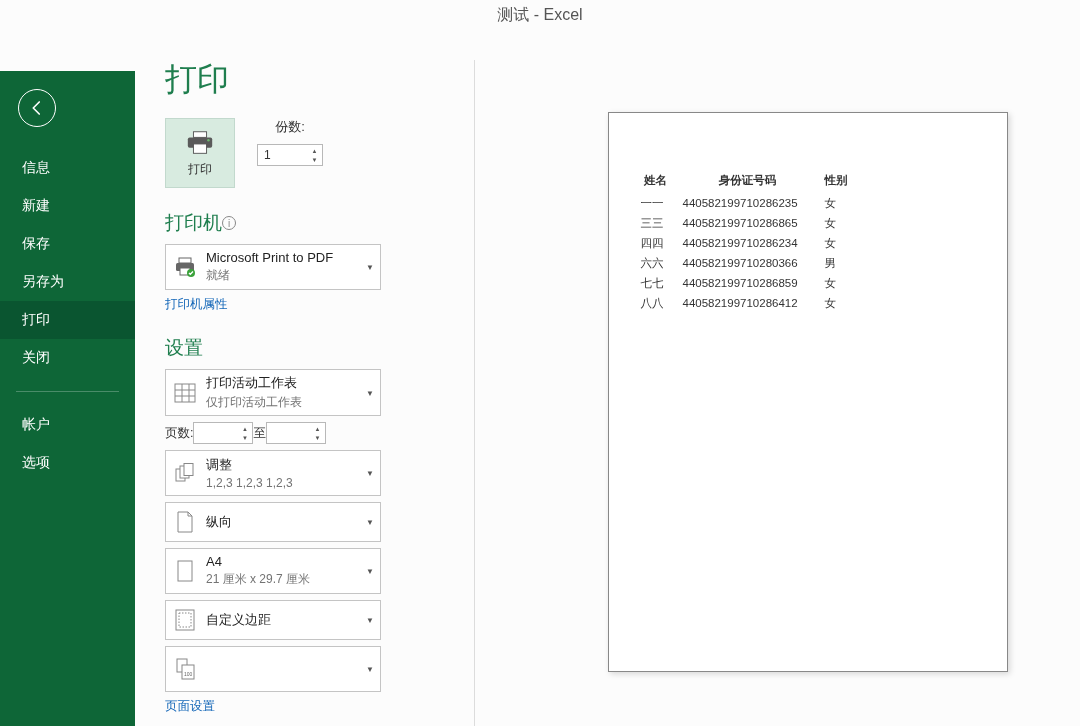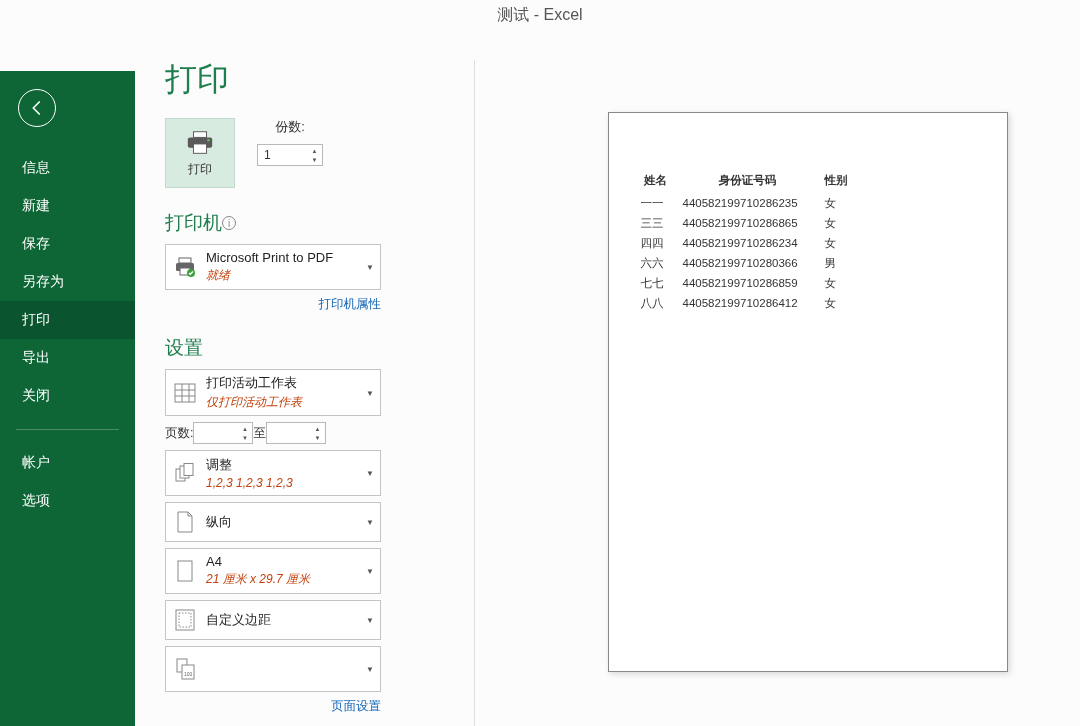--- a/index.html
+++ b/index.html
@@ -92,23 +92,23 @@
   .info-icon { width:14px; height:14px; border:1px solid #888; border-radius:50%; font-size:10px; color:#888; display:flex; align-items:center; justify-content:center; margin-right:4px; cursor:pointer; }
   .combo {
     border: 1px solid #c4c4c4; background: #fff; width: 216px; min-height: 40px;
     display: flex; align-items: center; padding: 4px 6px; gap: 8px; position: relative;
     cursor: pointer; margin-bottom: 6px;
   }
   .combo.tall { min-height: 46px; }
   .combo .icon-slot { width: 26px; display:flex; justify-content:center; }
   .combo .text { flex:1; display:flex; flex-direction:column; gap:2px; }
   .combo .line1 { font-size: 13px; color: #222; }
-  .combo .line2 { font-size: 12px; color: #c2410c; font-style: italic; }
+  .combo .line2 { font-size: 12px; color: #737373; }
   .combo .chev { position:absolute; right:6px; top:50%; transform:translateY(-50%); font-size:8px; color:#555; }
-  .link-right { text-align: right; width: 216px; margin-bottom: 4px; }
+  .link-right { width: 216px; margin-bottom: 4px; }
   .link-right a { color: #1668b8; font-size: 12.5px; cursor: pointer; }
   .pages-row { display:flex; align-items:center; width:216px; margin-bottom:6px; font-size:12.5px; color:#333; }
   .pages-row .spinner { width:60px; }
   .divider {
     position:absolute; top:30px; right:-30px; width:1px; height:680px; background:#dcdcdc;
   }
   .preview-area { flex:1; display:flex; justify-content:center; padding-top:82px; padding-left:90px; }
   .paper {
     width: 400px; height: 560px; background:#fff; border:1px solid #888;
     box-shadow: 2px 2px 6px rgba(0,0,0,0.15);
@@ -131,21 +131,20 @@
     <div class="back-btn">
       <svg viewBox="0 0 24 24">
           <path d="M15 4 L7 12 L15 20" stroke="#fff" stroke-width="2.2" fill="none" stroke-linecap="round" stroke-linejoin="round"></path>
         </svg>
     </div>
     <div class="side-item">信息</div>
     <div class="side-item">新建</div>
     <div class="side-item">保存</div>
     <div class="side-item">另存为</div>
     <div class="side-item active">打印</div>
-    <div class="side-item">导出</div>
     <div class="side-item">关闭</div>
     <div class="side-sep"></div>
     <div class="side-item">帐户</div>
     <div class="side-item">选项</div>
   </div>
 
   <div class="content">
     <div class="leftpanel">
       <div class="page-title">打印</div>
 

